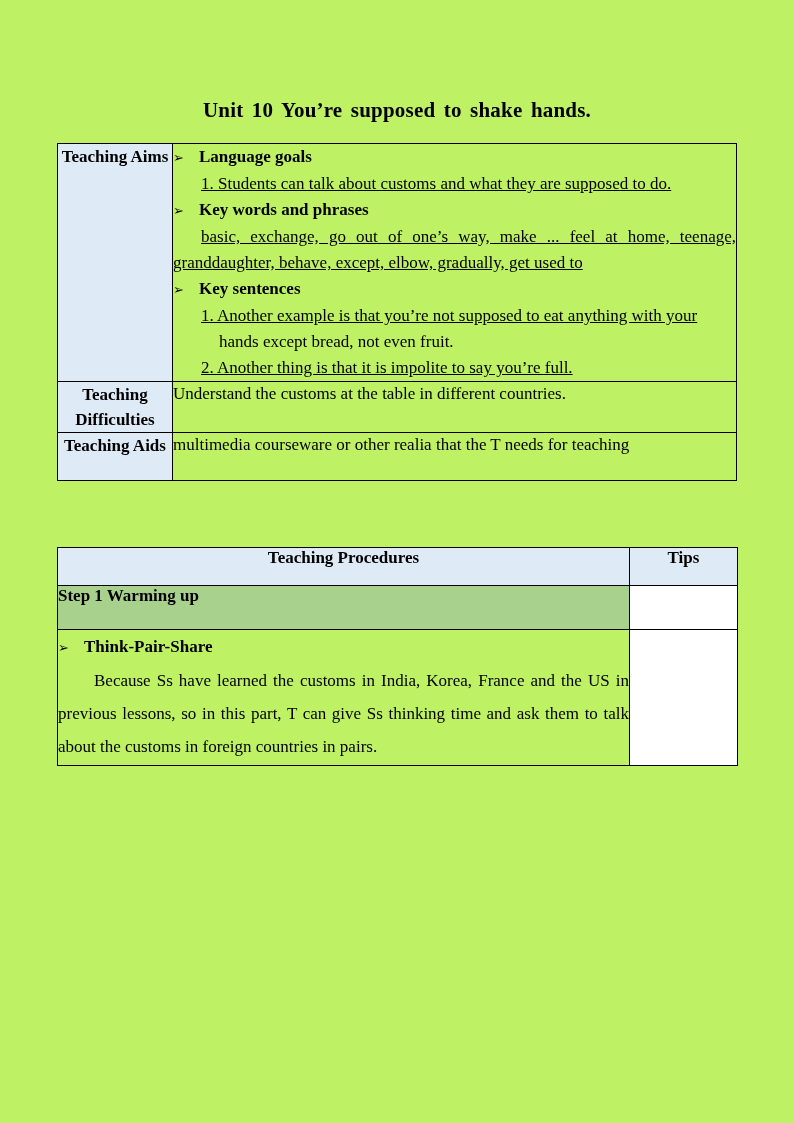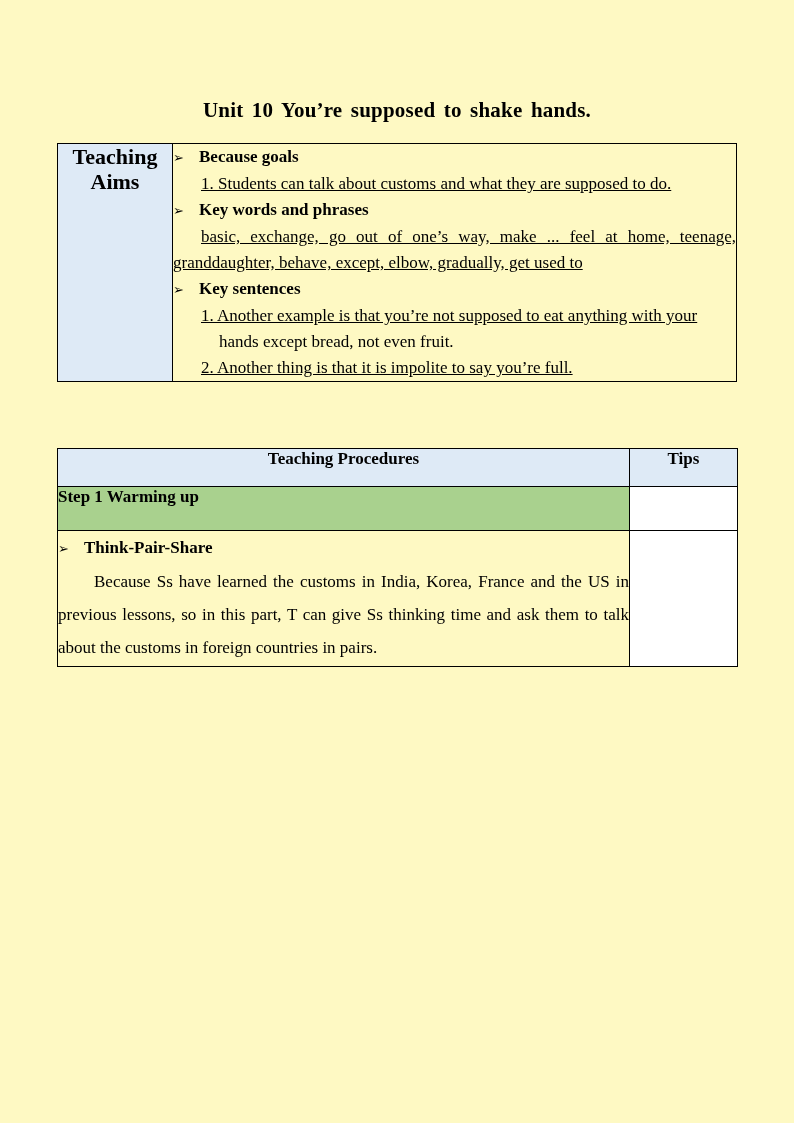--- a/index.html
+++ b/index.html
@@ -1,19 +1,19 @@
 <!DOCTYPE html>
 <html><head>
 <meta charset="utf-8">
 <style>
   html,body { margin:0; padding:0; background:#ffffff; }
   .page {
     position:relative;
     width:794px; height:1123px;
-    background:#fef9c3;
+    background:#bef264;
     font-family:"Liberation Serif","DejaVu Serif",serif;
     color:#000000;
     overflow:hidden;
   }
   .content {
     position:absolute; left:57px; top:0; width:680px;
   }
   .title {
     margin:98px 0 0 0;
     font-size:21px; font-weight:bold; text-align:center;
@@ -31,21 +31,21 @@
     border:1px solid #000000;
     vertical-align:top;
     box-sizing:border-box;
     padding:0;
   }
   
   table.aims { margin-top:20px; }
   td.hdr {
     width:115px;
     background:#deeaf6;
-    font-weight:bold; font-size:22px;
+    font-weight:bold; font-size:17px;
     text-align:center; vertical-align:middle;
     line-height:25px;
     padding:2px 6px;
   }
   td.cell { font-size:17px; }
   td.aims-cell { padding:5px 8px 6px 9px; line-height:26px; }
   td.plain-cell { padding:2px 8px 2px 9px; line-height:24px; height:50px; }
   td.aids-cell { height:48px; }
   .para { margin:0; }
   .just { text-align:justify; }
@@ -95,34 +95,42 @@
   <div class="content">
 
     <h1 class="title">Unit 10 You’re supposed to shake hands.</h1>
 
     <table class="tbl aims">
       <tbody>
         <tr>
           <td class="hdr">Teaching Aims</td>
           <td class="cell aims-cell">
             <div class="bullet-line">
-              <span class="bullet-icon">➢</span><span>Because goals</span>
+              <span class="bullet-icon">➢</span><span>Language goals</span>
             </div>
             <p class="para ind2 just">1. Students can talk about customs and what they are supposed to do.</p>
             <div class="bullet-line">
               <span class="bullet-icon">➢</span><span>Key words and phrases</span>
             </div>
             <p class="para ind2 just">basic, exchange, go out of one’s way, make ... feel at home, teenage, granddaughter, behave, except, elbow, gradually, get used to</p>
             <div class="bullet-line">
               <span class="bullet-icon">➢</span><span>Key sentences</span>
             </div>
             <p class="para ind2 just">1. Another example is that you’re not supposed to eat anything with your</p>
             <p class="para ind35">hands except bread, not even fruit.</p>
             <p class="para ind2">2. Another thing is that it is impolite to say you’re full.</p>
           </td>
+        </tr>
+        <tr>
+          <td class="hdr">Teaching Difficulties</td>
+          <td class="cell plain-cell">Understand the customs at the table in different countries.</td>
+        </tr>
+        <tr>
+          <td class="hdr">Teaching Aids</td>
+          <td class="cell plain-cell aids-cell">multimedia courseware or other realia that the T needs for teaching</td>
         </tr>
       </tbody>
     </table>
 
     <table class="tbl proc">
       <colgroup>
         <col class="col-main">
         <col class="col-tips">
       </colgroup>
       <tbody>

